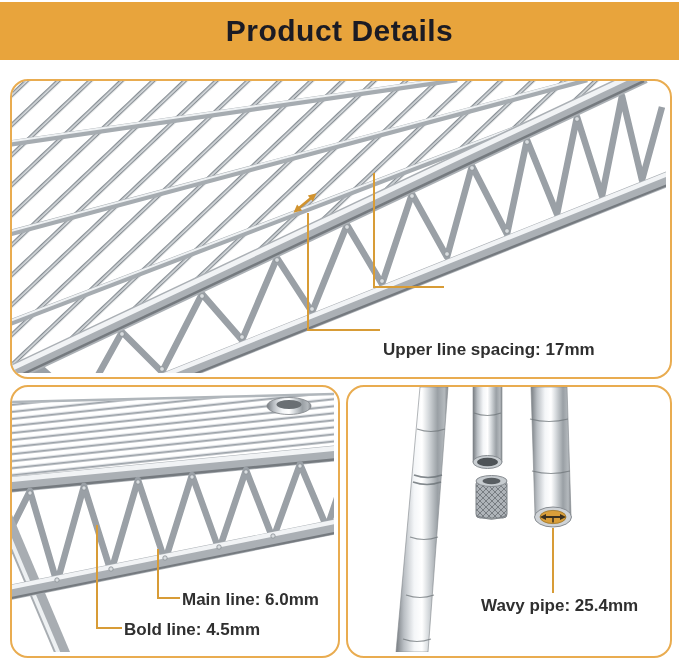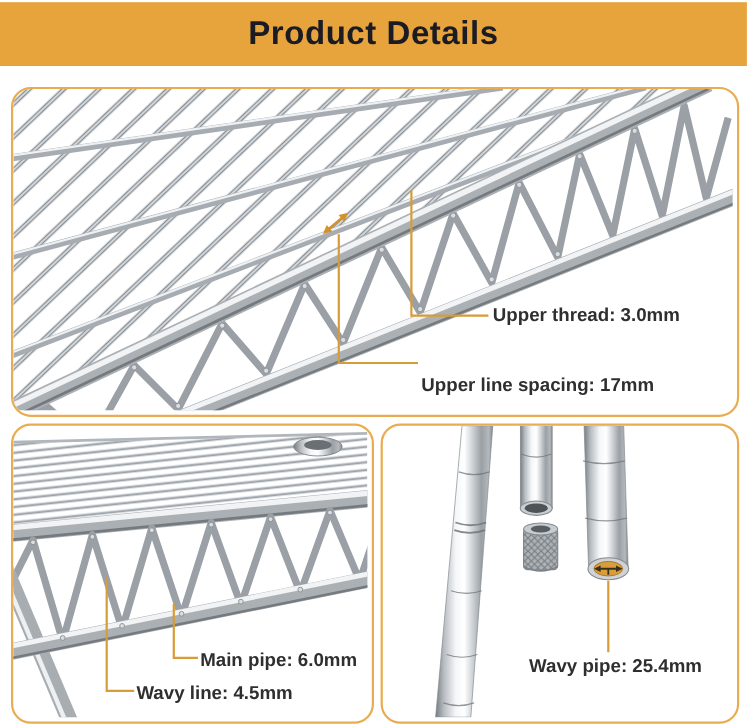--- a/index.html
+++ b/index.html
@@ -201,19 +201,18 @@
           <polygon points="192,130 198,127 198,133" fill="#3A3020"></polygon>
           <polygon points="218,130 212,127 212,133" fill="#3A3020"></polygon>
           <line x1="205" y1="130" x2="205" y2="135.5" stroke="#3A3020" stroke-width="1.6"></line>
         </g>
       </g>
 
       <line x1="205" y1="141" x2="205" y2="206" stroke="#D89C36" stroke-width="2"></line>
     </svg>
   </div>
 
-  <div class="callout-label" style="left:448px;top:277px;">Upper thread: 3.0mm</div>
   <div class="callout-label" style="left:383px;top:340px;">Upper line spacing: 17mm</div>
-  <div class="callout-label" style="left:182px;top:590px;">Main pipe: 6.0mm</div>
-  <div class="callout-label" style="left:124px;top:620px;">Wavy line: 4.5mm</div>
+  <div class="callout-label" style="left:182px;top:590px;">Main line: 6.0mm</div>
+  <div class="callout-label" style="left:124px;top:620px;">Bold line: 4.5mm</div>
   <div class="callout-label" style="left:481px;top:596px;">Wavy pipe: 25.4mm</div>
 
 </div>
 
 </body></html>

